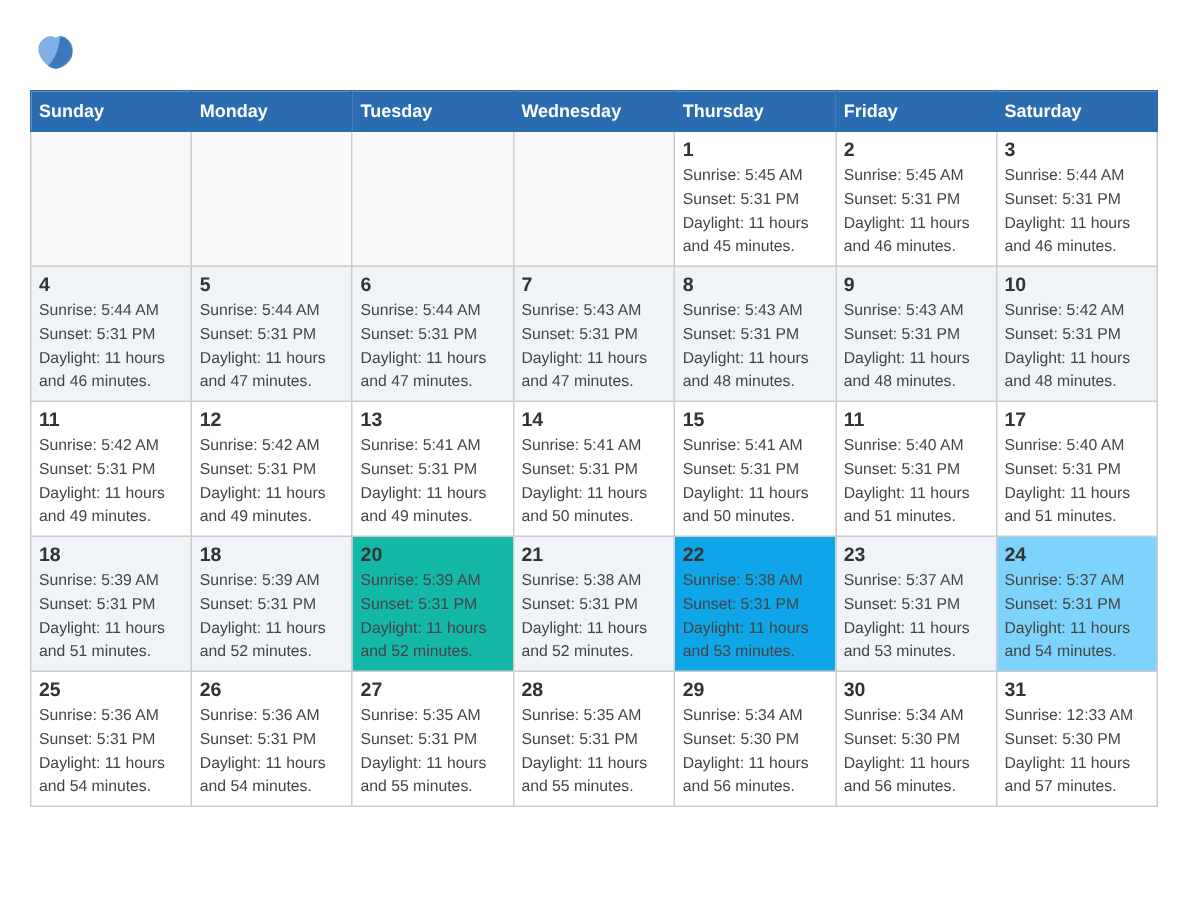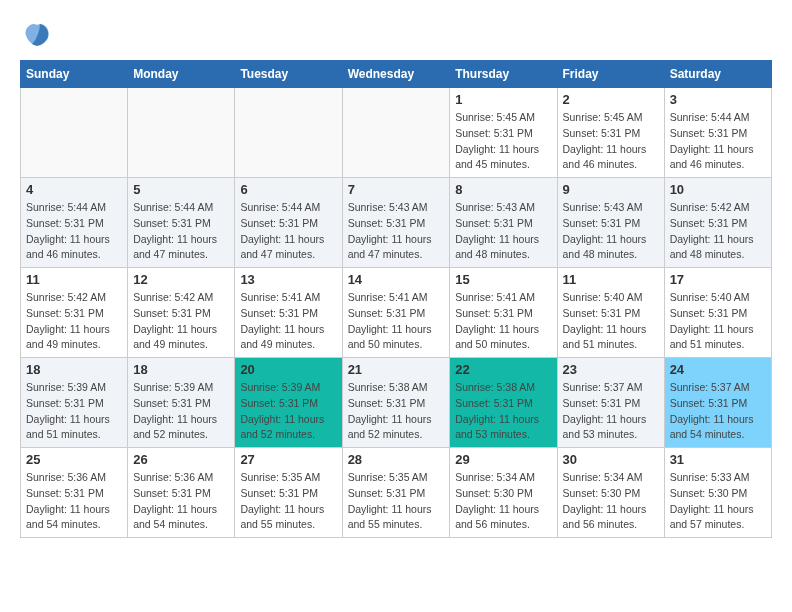--- a/index.html
+++ b/index.html
@@ -273,21 +273,21 @@
 Daylight: 11 hours
 and 52 minutes.</div>
         </td>
         <td style="background: rgb(240, 244, 248); margin-top: 42px;">
           <div class="day-num">21</div>
           <div class="day-detail" style="white-space: pre-line;">Sunrise: 5:38 AM
 Sunset: 5:31 PM
 Daylight: 11 hours
 and 52 minutes.</div>
         </td>
-        <td style="background: #14b8a6;">
+        <td style="background: #0ea5e9;">
           <div class="day-num">22</div>
           <div class="day-detail" style="white-space: pre-line;">Sunrise: 5:38 AM
 Sunset: 5:31 PM
 Daylight: 11 hours
 and 53 minutes.</div>
         </td>
         <td style="background: rgb(240, 244, 248);">
           <div class="day-num">23</div>
           <div class="day-detail" style="white-space: pre-line;">Sunrise: 5:37 AM
 Sunset: 5:31 PM
@@ -340,20 +340,20 @@
         </td>
         <td>
           <div class="day-num">30</div>
           <div class="day-detail" style="white-space: pre-line;">Sunrise: 5:34 AM
 Sunset: 5:30 PM
 Daylight: 11 hours
 and 56 minutes.</div>
         </td>
         <td>
           <div class="day-num">31</div>
-          <div class="day-detail" style="white-space: pre-line;">Sunrise: 5:33 AM
+          <div class="day-detail" style="white-space: pre-line;">Sunrise: 12:33 AM
 Sunset: 5:30 PM
 Daylight: 11 hours
 and 57 minutes.</div>
         </td>
       </tr>
     </tbody>
 </table>
 
 </body></html>

